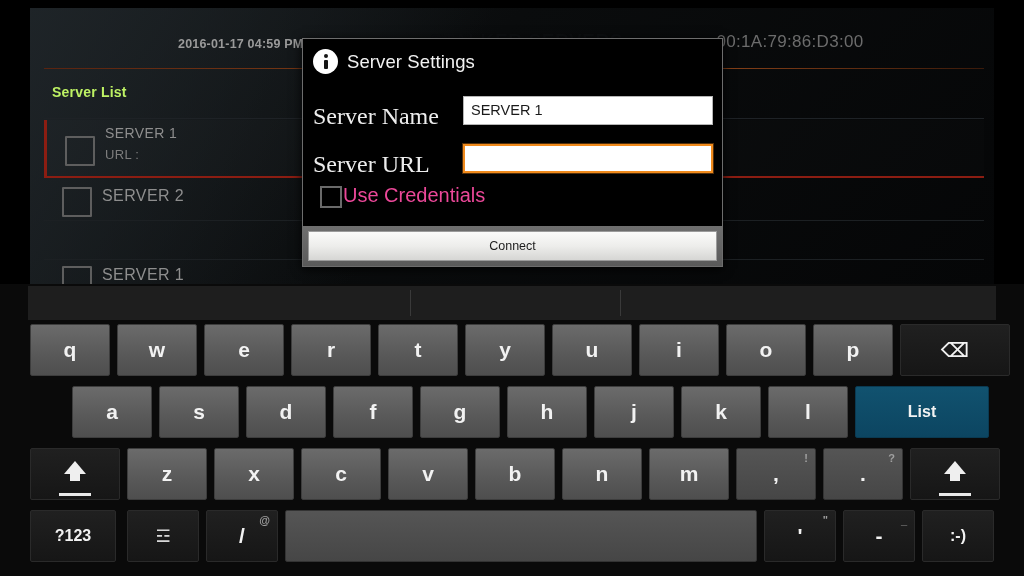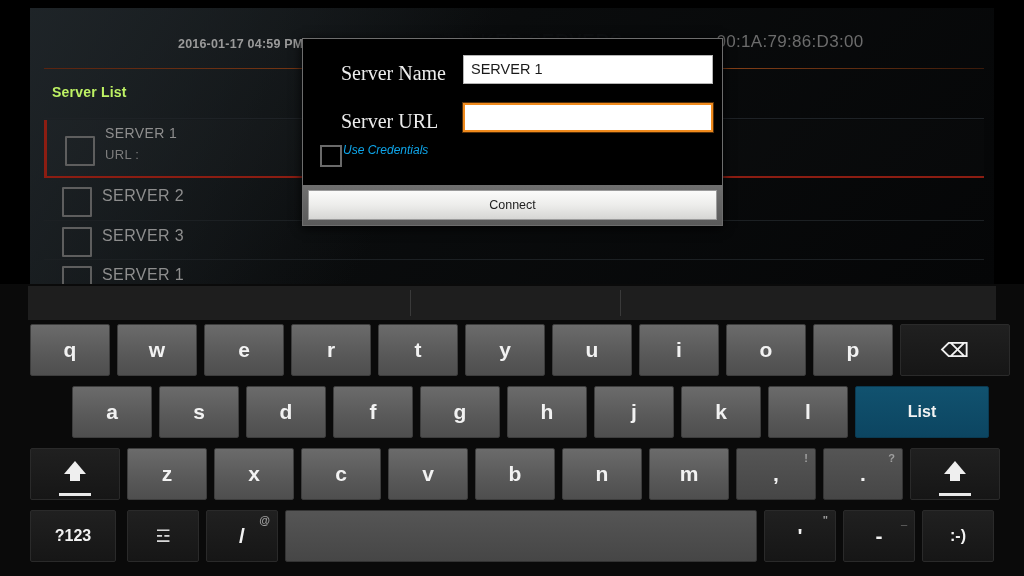--- a/index.html
+++ b/index.html
@@ -56,30 +56,30 @@
   #info-icon{width:25px;height:25px;border-radius:50%;background:#fff;flex:0 0 auto;
           position:relative;margin-right:9px;}
   #info-icon:before{content:"";position:absolute;left:50%;top:5px;margin-left:-2px;
           width:4px;height:4px;border-radius:50%;background:#161616;}
   #info-icon:after{content:"";position:absolute;left:50%;top:11px;margin-left:-2px;
           width:4px;height:9px;border-radius:1px;background:#161616;}
   #dlg-title{font-size:18.5px;color:#f2f2f2;letter-spacing:.1px;}
 
   .dlg-field{position:relative;height:42px;}
   .dlg-label{position:absolute;left:10px;top:9px;font-family:"Liberation Serif","DejaVu Serif",serif;
-          font-size:20px;color:#ededed;white-space:nowrap;margin-left:28px;}
+          font-size:24px;color:#ededed;white-space:nowrap;}
   .dlg-input{position:absolute;left:160px;top:2px;width:250px;height:29px;box-sizing:border-box;
           background:#fff;border:1px solid #b5b5b5;color:#1a1a1a;font-size:14.5px;
           padding:0 7px;line-height:27px;white-space:nowrap;overflow:hidden;}
   .dlg-input.focused{border:2px solid #f08a1c;box-shadow:0 0 0 1px rgba(240,138,28,.35);line-height:25px;}
 
   #cred-row{position:relative;height:34px;}
   #cred-box{position:absolute;left:17px;top:2px;width:22px;height:22px;
           border:2px solid #6a6a6a;background:#000;box-sizing:border-box;}
-  #cred-label{position:absolute;left:40px;top:0px;font-size:12px;color:#0ea5e9;white-space:nowrap;font-style:italic;}
+  #cred-label{position:absolute;left:40px;top:0px;font-size:20px;color:#ec4899;white-space:nowrap;}
 
   #dlg-buttons{display:flex;padding:5px;margin-top:8px;
           background:linear-gradient(180deg,#6f6f6f 0%,#5a5a5a 100%);}
   .dlg-btn{flex:1;height:30px;line-height:29px;text-align:center;font-size:12.5px;
           color:#1d1d1d;border:1px solid #9b9b9b;box-sizing:border-box;
           background:linear-gradient(180deg,#fbfbfa 0%,#ededeb 50%,#d6d6d4 100%);}
 
   
   #keyboard{position:absolute;left:0;top:284px;width:1024px;height:292px;background:#0a0a0a;}
   #kb-inner{position:absolute;left:28px;top:0;width:968px;height:292px;}
@@ -121,33 +121,33 @@
       <div class="srv-name" style="left:58px;top:5px;font-size:14px;">SERVER 1</div>
       <div class="srv-url" style="left:58px;top:27px;">URL :</div>
     </div>
 
     <div class="srv-row" style="top:182px;height:37px;">
       <div class="cb" style="left:18px;top:5px;"></div>
       <div class="srv-name" style="left:58px;top:5px;">SERVER 2</div>
     </div>
     <div class="row-div" style="top:220px;"></div>
 
-    <div class="srv-row" style="top:222px;height:37px;">
-      <div class="cb" style="left:18px;top:5px;"></div>
-      <div class="srv-name" style="left:58px;top:5px;">SERVER 3</div>
-    </div>
     <div class="row-div" style="top:259px;"></div>
 
     <div class="srv-row" style="top:261px;height:37px;">
       <div class="cb" style="left:18px;top:5px;"></div>
       <div class="srv-name" style="left:58px;top:5px;">SERVER 1</div>
     </div>
   </div>
 
   <div id="dialog">
+    <div id="dlg-title-row">
+      <div id="info-icon"></div>
+      <div id="dlg-title">Server Settings</div>
+    </div>
 
     <div class="dlg-field" style="margin-top:14px;">
       <div class="dlg-label">Server Name</div>
       <div class="dlg-input">SERVER 1</div>
     </div>
 
     <div class="dlg-field" style="margin-top:6px;">
       <div class="dlg-label">Server URL</div>
       <div class="dlg-input focused"></div>
     </div>

